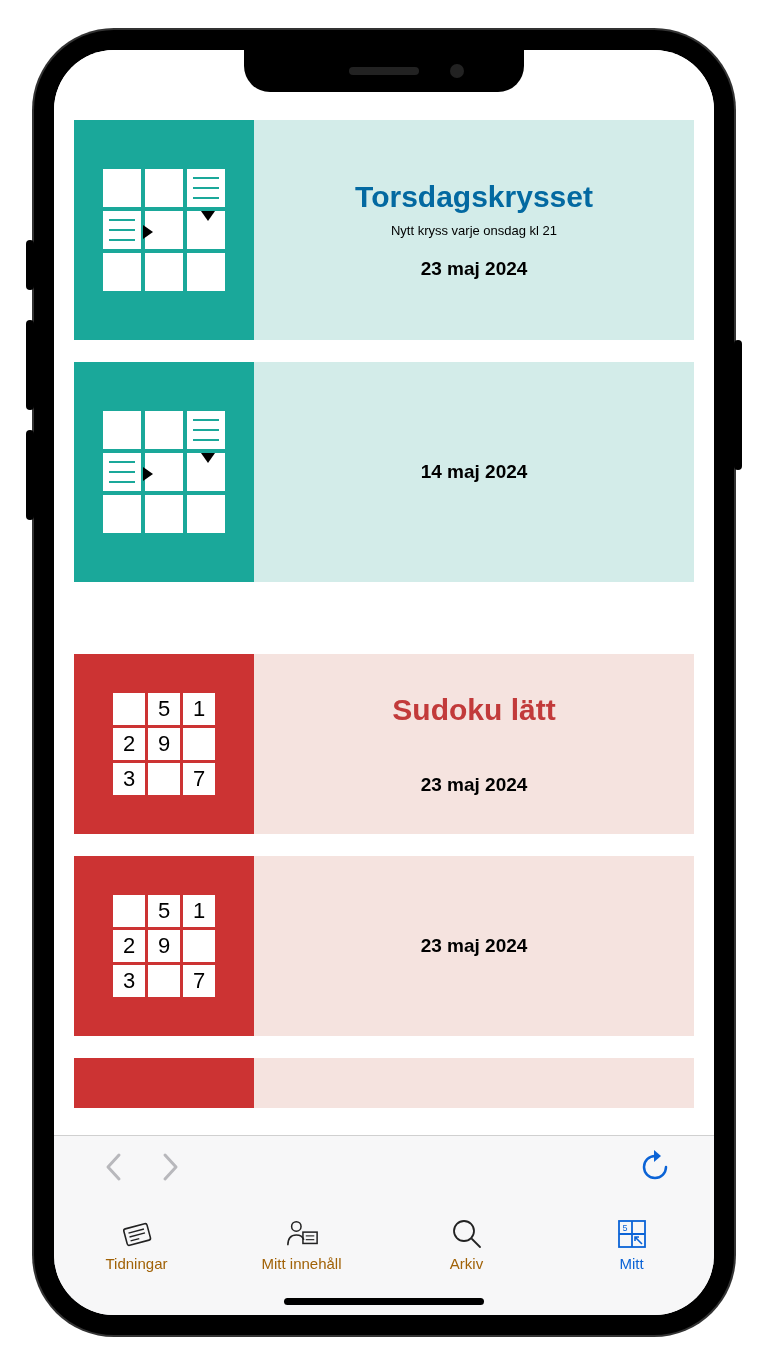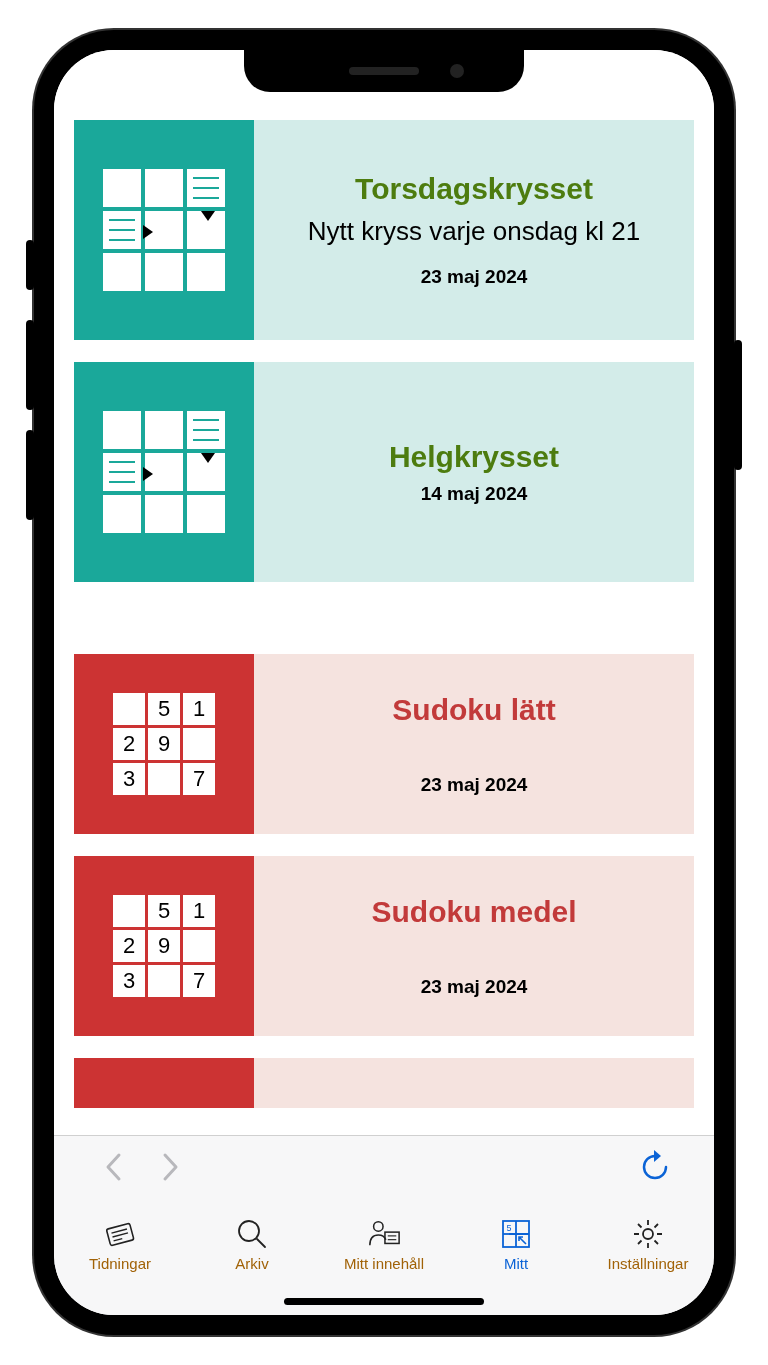--- a/index.html
+++ b/index.html
@@ -106,24 +106,24 @@
     justify-content: center;
     text-align: center;
     padding: 10px;
   }
   .card-title {
     font-size: 30px;
     font-weight: 700;
     margin-bottom: 10px;
     line-height: 1.1;
   }
-  .title-teal { color: #4d7c0f; }
+  .title-teal { color: #0369a1; }
   .title-red { color: #c23a3a; }
   .card-sub {
-    font-size: 26px;
+    font-size: 13px;
     color: #000;
     line-height: 1.3;
     margin-bottom: 18px;
   }
   .card-date {
     font-size: 19px;
     font-weight: 700;
     color: #000;
   }
   
@@ -276,21 +276,20 @@
               <div class="cross-cell"></div>
               <div class="cross-cell"></div>
             <div class="cross-cell"></div>
               <div class="cross-cell"></div>
               <div class="cross-cell"></div>
             <div class="arrow-down"></div>
               <div class="arrow-right"></div>
           </div>
         </div>
         <div class="card-body teal-light">
-          <div class="card-title title-teal">Helgkrysset</div>
           <div class="card-date">14 maj 2024</div>
         </div>
       </div>
 
       <div class="gap-spacer"></div>
 
       <div class="card" style="height:180px">
         <div class="card-icon red-dark">
           <div class="sudoku-grid" style="width:102px;height:102px">
             <div class="su-cell"></div>
@@ -318,21 +317,20 @@
             <div class="su-cell">1</div>
             <div class="su-cell">2</div>
             <div class="su-cell">9</div>
             <div class="su-cell"></div>
             <div class="su-cell">3</div>
             <div class="su-cell"></div>
             <div class="su-cell">7</div>
           </div>
         </div>
         <div class="card-body red-light">
-          <div class="card-title title-red">Sudoku medel</div>
           <div class="card-date">23 maj 2024</div>
         </div>
       </div>
 
       <div class="card card-partial">
         <div class="card-icon red-dark"></div>
         <div class="card-body red-light"></div>
       </div>
 
     </div>
@@ -365,66 +363,48 @@
                 <line x1="9" y1="11" x2="25" y2="11" stroke="#222" stroke-width="1.4"></line>
                 <line x1="9" y1="15" x2="25" y2="15" stroke="#222" stroke-width="1.4"></line>
                 <line x1="9" y1="19" x2="18" y2="19" stroke="#222" stroke-width="1.4"></line>
               </g>
             </svg>
         </div>
         <span>Tidningar</span>
       </div>
       <div class="tab">
         <div class="tab-icon">
-          <svg width="32" height="32" viewBox="0 0 32 32">
-              <circle cx="13" cy="13" r="10" fill="none" stroke="#222" stroke-width="1.8"></circle>
-              <line x1="21" y1="21" x2="29" y2="29" stroke="#222" stroke-width="1.8" stroke-linecap="round"></line>
-            </svg>
-        </div>
-        <span>Arkiv</span>
-      </div>
-      <div class="tab">
-        <div class="tab-icon">
           <svg width="36" height="32" viewBox="0 0 36 32">
               <circle cx="12" cy="8" r="5" fill="none" stroke="#222" stroke-width="1.6"></circle>
               <path d="M3 28 Q3 17 12 17 Q18 17 20 22" fill="none" stroke="#222" stroke-width="1.6"></path>
               <rect x="19" y="14" width="15" height="12" fill="none" stroke="#222" stroke-width="1.6"></rect>
               <line x1="22" y1="18" x2="31" y2="18" stroke="#222" stroke-width="1.2"></line>
               <line x1="22" y1="22" x2="31" y2="22" stroke="#222" stroke-width="1.2"></line>
             </svg>
         </div>
         <span>Mitt innehåll</span>
+      </div>
+      <div class="tab">
+        <div class="tab-icon">
+          <svg width="32" height="32" viewBox="0 0 32 32">
+              <circle cx="13" cy="13" r="10" fill="none" stroke="#222" stroke-width="1.8"></circle>
+              <line x1="21" y1="21" x2="29" y2="29" stroke="#222" stroke-width="1.8" stroke-linecap="round"></line>
+            </svg>
+        </div>
+        <span>Arkiv</span>
       </div>
       <div class="tab active">
         <div class="tab-icon">
           <svg width="30" height="30" viewBox="0 0 30 30">
               <rect x="2" y="2" width="26" height="26" fill="none" stroke="#0b63d6" stroke-width="1.8"></rect>
               <line x1="15" y1="2" x2="15" y2="28" stroke="#0b63d6" stroke-width="1.8"></line>
               <line x1="2" y1="15" x2="28" y2="15" stroke="#0b63d6" stroke-width="1.8"></line>
               <text x="8" y="12" font-size="9" fill="#0b63d6" text-anchor="middle">5</text>
               <path d="M18 18 L25 25 M18 22 L18 18 L22 18" stroke="#0b63d6" stroke-width="1.6" fill="none"></path>
             </svg>
         </div>
         <span>Mitt</span>
       </div>
-      <div class="tab">
-        <div class="tab-icon">
-          <svg width="32" height="32" viewBox="0 0 32 32">
-              <circle cx="16" cy="16" r="5" fill="none" stroke="#222" stroke-width="1.8"></circle>
-              <g stroke="#222" stroke-width="1.8">
-                <line x1="16" y1="2" x2="16" y2="7"></line>
-                <line x1="16" y1="25" x2="16" y2="30"></line>
-                <line x1="2" y1="16" x2="7" y2="16"></line>
-                <line x1="25" y1="16" x2="30" y2="16"></line>
-                <line x1="6" y1="6" x2="9.5" y2="9.5"></line>
-                <line x1="22.5" y1="22.5" x2="26" y2="26"></line>
-                <line x1="6" y1="26" x2="9.5" y2="22.5"></line>
-                <line x1="22.5" y1="9.5" x2="26" y2="6"></line>
-              </g>
-            </svg>
-        </div>
-        <span>Inställningar</span>
-      </div>
     </div>
 
     <div class="home-indicator"></div>
   </div>
 </div>
 
 </body></html>

